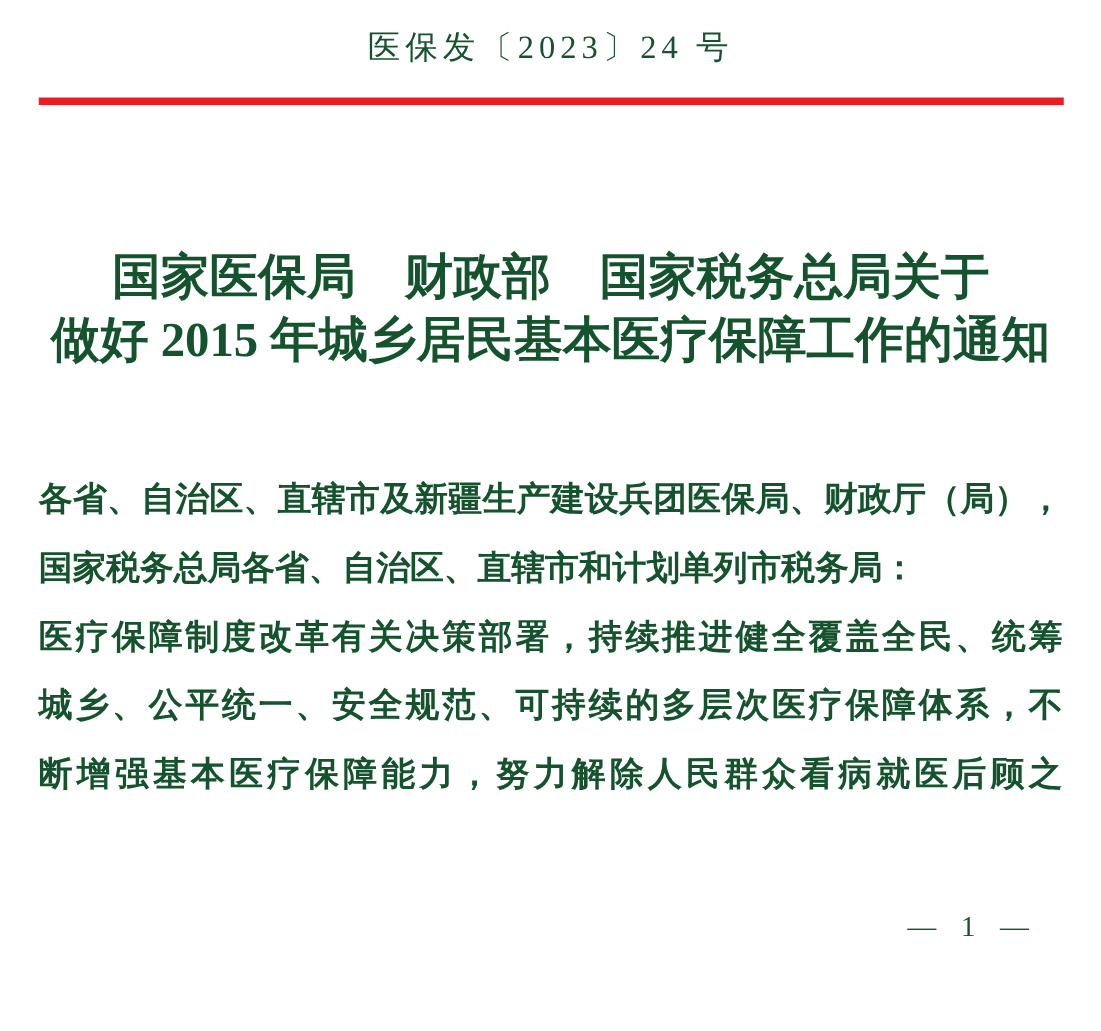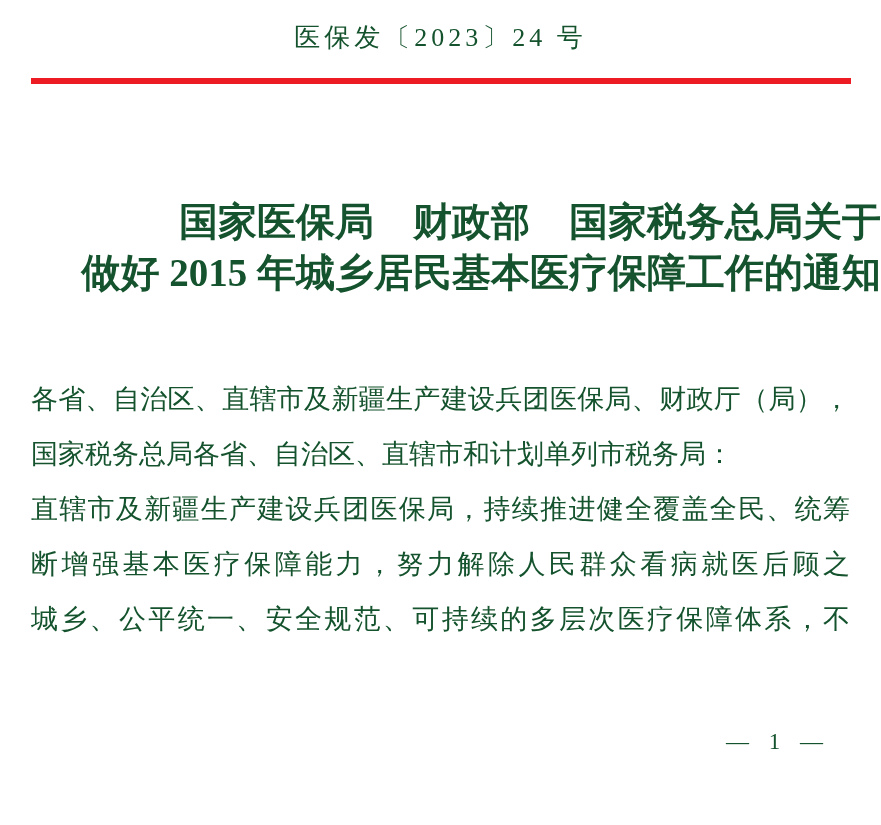--- a/index.html
+++ b/index.html
@@ -32,33 +32,34 @@
     left: 31px;
     width: 820px;
     height: 6px;
     background: #ed1c24;
   }
   .doc-title {
     position: absolute;
     top: 196px;
     left: 0;
     right: 0;
-    text-align: right;
+    text-align: center;
     font-weight: bold;
     font-size: 39px;
     line-height: 51px;
     white-space: nowrap;
   }
   .doc-body {
     position: absolute;
     top: 372px;
     left: 31px;
     width: 819px;
     font-size: 27px;
     line-height: 55px;
+    font-weight: bold;
   }
   .body-line {
     text-align: justify;
     text-align-last: justify;
     white-space: nowrap;
   }
   .body-line.no-stretch {
     text-align: left;
     text-align-last: left;
   }
@@ -85,20 +86,20 @@
   <div class="red-divider" style="background-color: rgb(237, 28, 36);"></div>
 
   <div class="doc-title">
     <div>国家医保局　财政部　国家税务总局关于</div>
     <div>做好 2015 年城乡居民基本医疗保障工作的通知</div>
   </div>
 
   <div class="doc-body">
     <div class="body-line">各省、自治区、直辖市及新疆生产建设兵团医保局、财政厅（局），</div>
     <div class="body-line no-stretch">国家税务总局各省、自治区、直辖市和计划单列市税务局：</div>
-    <div class="body-line">直辖市及新疆生产建设兵团医保局，持续推进健全覆盖全民、统筹</div>
+    <div class="body-line">医疗保障制度改革有关决策部署，持续推进健全覆盖全民、统筹</div>
+    <div class="body-line">城乡、公平统一、安全规范、可持续的多层次医疗保障体系，不</div>
     <div class="body-line">断增强基本医疗保障能力，努力解除人民群众看病就医后顾之</div>
-    <div class="body-line">城乡、公平统一、安全规范、可持续的多层次医疗保障体系，不</div>
   </div>
 
   <div class="page-number">— 1 —</div>
 
 </div>
 
 </body></html>

